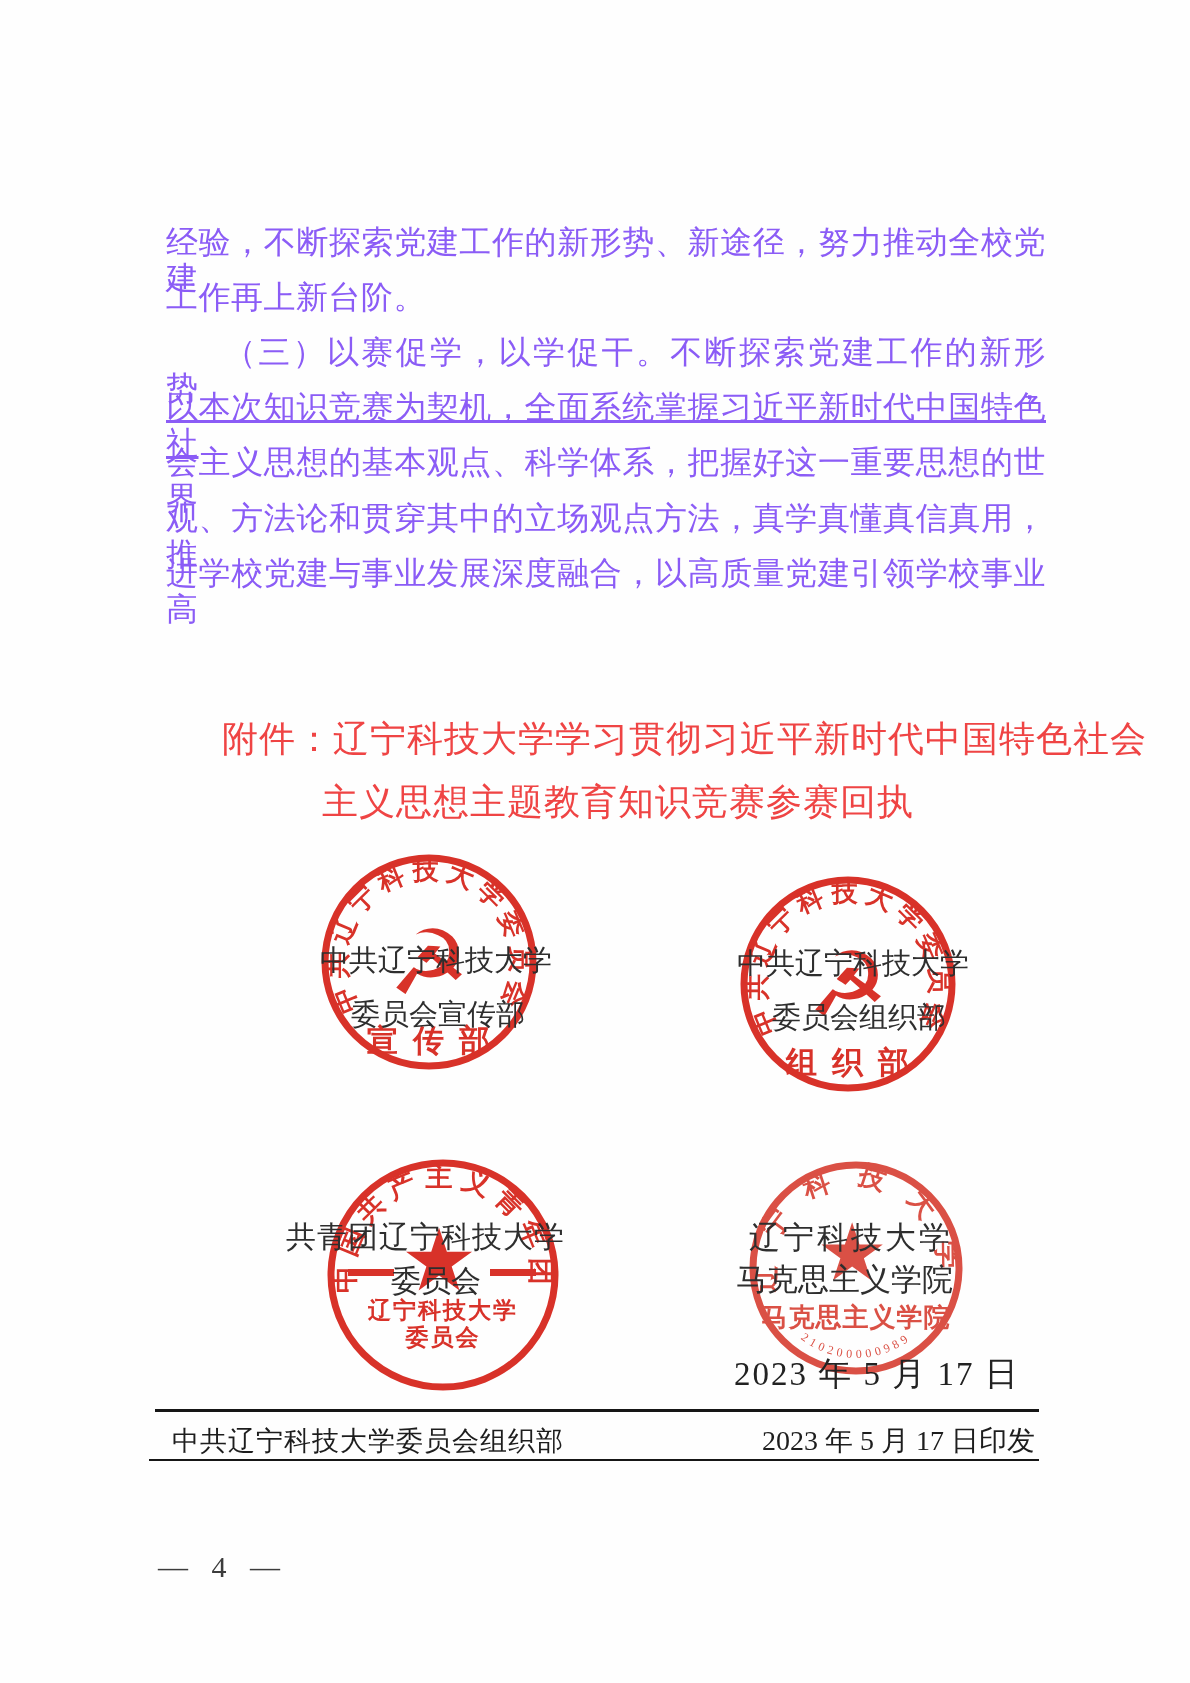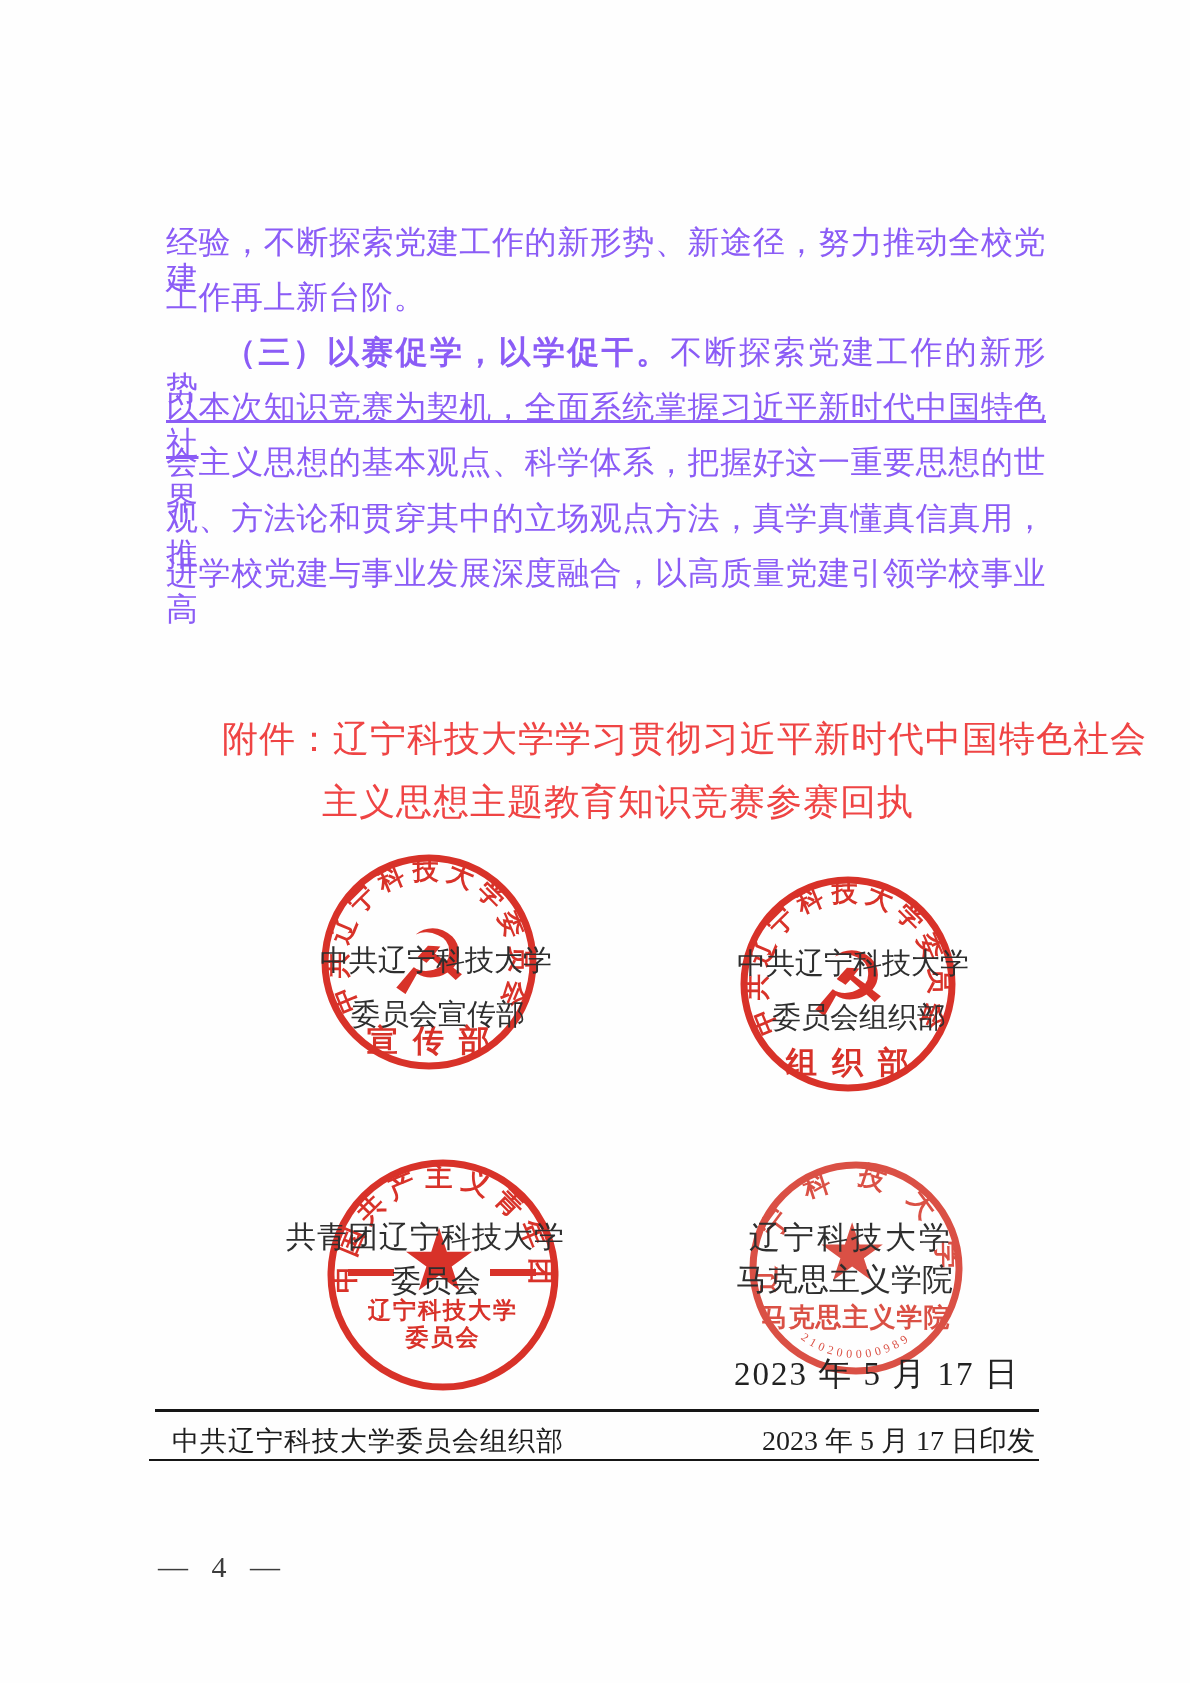--- a/index.html
+++ b/index.html
@@ -5,21 +5,21 @@
   html,body{margin:0;padding:0;background:#ffffff;}
   .page{
     position:relative;width:1190px;height:1683px;background:#fefefe;
     font-family:"Liberation Serif","DejaVu Serif",serif;color:#262626;overflow:hidden;
   }
   .bline{
     position:absolute;left:166px;width:880px;font-size:32px;line-height:36px;
     letter-spacing:.5px;white-space:nowrap;color:#8b5cf6;
   }
   .bline.just{white-space:normal;text-align:justify;text-align-last:justify;}
-  .bline .bold-seg{font-weight:bold;}
+  .bline .bold-seg{font-weight:normal;}
   .attach{position:absolute;font-size:36px;line-height:40px;color:#ef4444;white-space:nowrap;letter-spacing:1px;}
   .seal{position:absolute;}
   .seal svg{display:block;}
   .ring-text{font-family:"Liberation Serif","DejaVu Serif",serif;font-weight:bold;}
   .sig{
     position:absolute;color:#2e2e2e;white-space:nowrap;
     font-family:"Liberation Serif","DejaVu Serif",serif;
     text-align:center;
   }
   .date-line{position:absolute;font-size:33px;color:#222;white-space:nowrap;letter-spacing:2px;}

